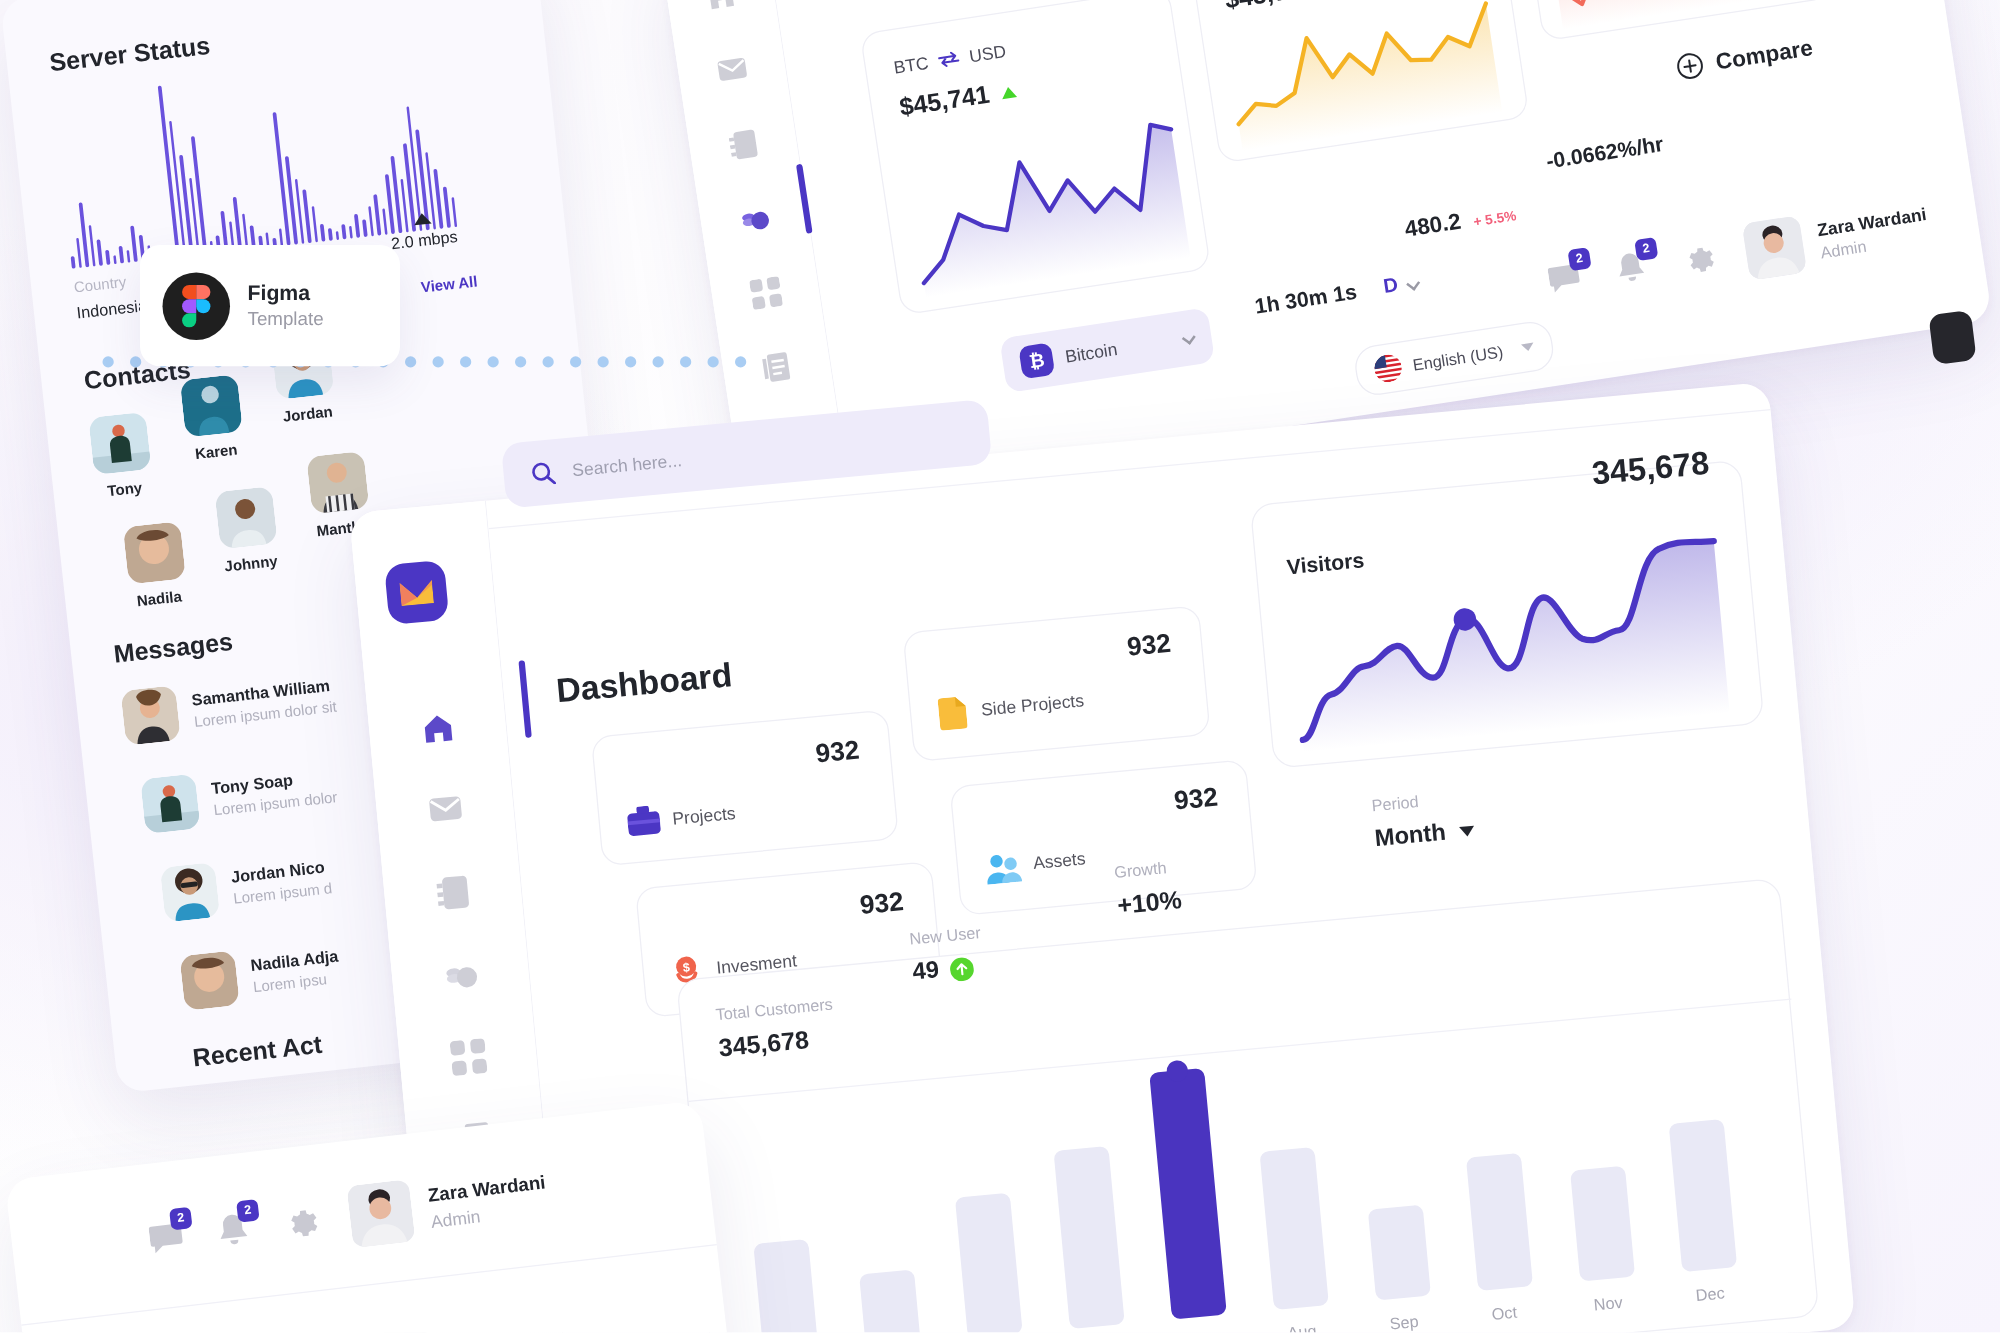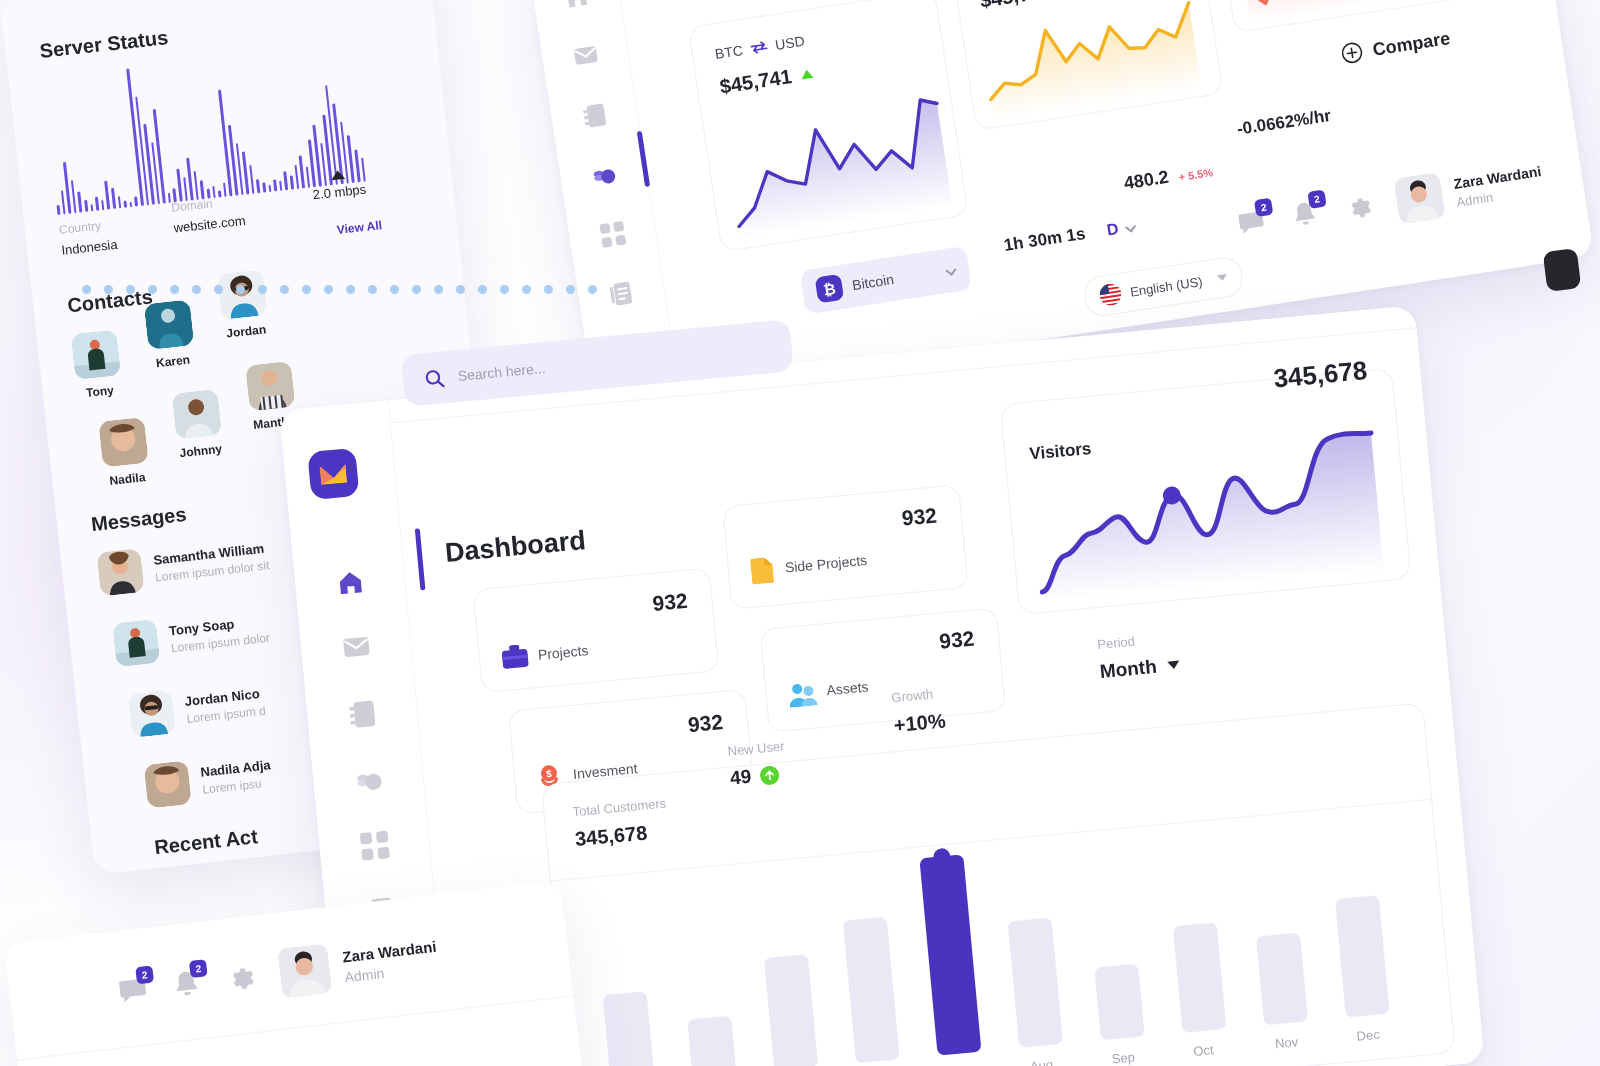--- a/index.html
+++ b/index.html
@@ -223,20 +223,35 @@
       <i></i>
       <i></i>
     <i></i>
       <i></i>
       <i></i>
       <i></i>
       <i></i>
       <i></i>
   </div>
 
+  <div class="figma-card">
+    <div class="figma-circle">
+      <svg width="24" height="34" viewBox="0 0 24 36">
+        <path d="M6 0h6v12H6a6 6 0 1 1 0-12z" fill="#f24e1e"></path>
+        <path d="M12 0h6a6 6 0 0 1 0 12h-6z" fill="#ff7262"></path>
+        <path d="M6 12h6v12H6a6 6 0 0 1 0-12z" fill="#a259ff"></path>
+        <path d="M12 12h6a6 6 0 1 1-6 6z" fill="#1abcfe"></path>
+        <path d="M6 24h6v6a6 6 0 1 1-6-6z" fill="#0acf83"></path>
+      </svg>
+    </div>
+    <div>
+      <div class="figma-name">Figma</div>
+      <div class="figma-kind">Template</div>
+    </div>
+  </div>
 
   <div class="panel" id="crypto">
 
     <div class="sidebar">
       <div class="side-active-bar" style="left:82px; top:186px;"></div>
 
       <div class="side-ico" style="top:32px;">
         <svg width="24" height="24" viewBox="0 0 24 24" fill="#c9c9d2">
           <path d="M12 3 3 10.5V21h6v-6h6v6h6V10.5z"></path>
           </svg>

